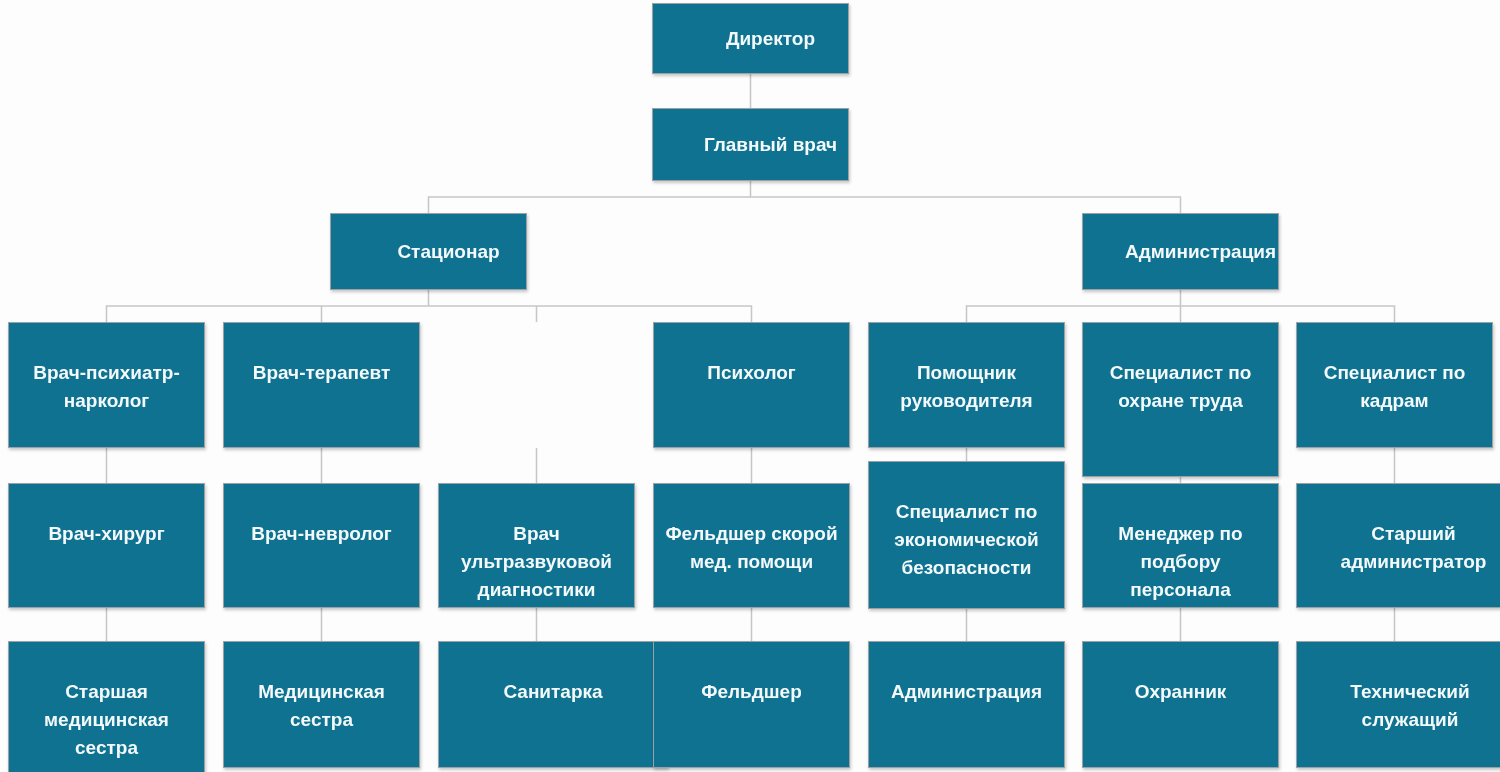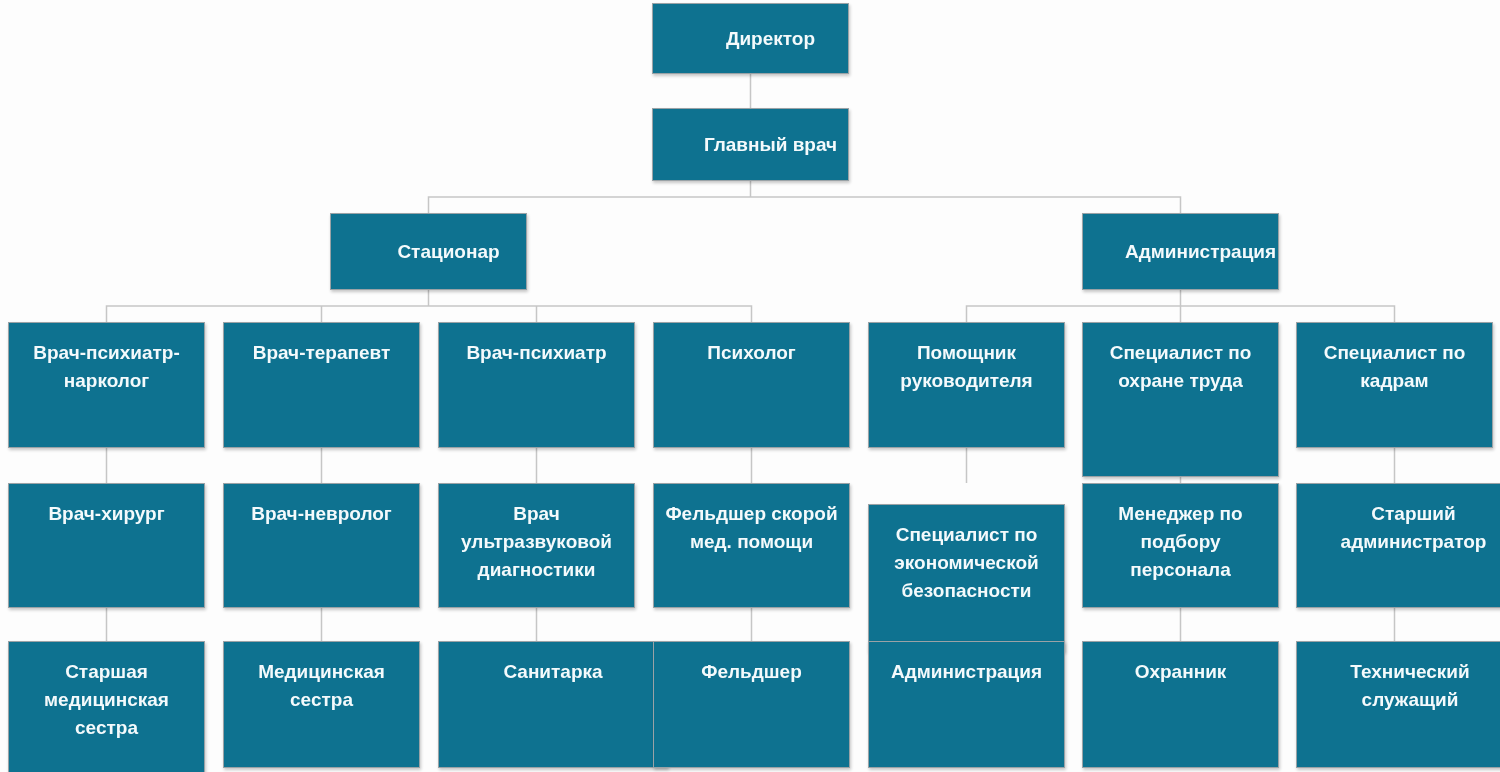--- a/index.html
+++ b/index.html
@@ -41,21 +41,21 @@
     color: var(--node-text);
     font-weight: bold;
     font-size: 19px;
     line-height: 28px;
     text-align: center;
     display: flex;
     justify-content: center;
   }
   .node .label { display: block; padding: 0 6px; }
   .node.small { align-items: center; padding-left: 40px; }
-  .node.tall  { align-items: flex-start; padding-top: 16px; }
+  .node.tall  { align-items: flex-start; padding-top: 36px; }
 </style>
 </head>
 <body>
 
 <div class="canvas">
 
   <svg class="connectors" viewBox="0 0 1500 772" xmlns="http://www.w3.org/2000/svg">
 
     <path d="M750.5 74 L750.5 108"></path>
 
@@ -84,23 +84,20 @@
   <div class="node small" style="left:1082px;top:213px;width:197px;height:77px">
     <span class="label">Администрация</span>
   </div>
 
   <div class="node tall" style="left:8px;top:322px;width:197px;height:126px">
     <span class="label">Врач-психиатр-нарколог</span>
   </div>
   <div class="node tall" style="left:223px;top:322px;width:197px;height:126px">
     <span class="label">Врач-терапевт</span>
   </div>
-  <div class="node tall" style="left:438px;top:322px;width:197px;height:126px">
-    <span class="label">Врач-психиатр</span>
-  </div>
   <div class="node tall" style="left:653px;top:322px;width:197px;height:126px">
     <span class="label">Психолог</span>
   </div>
   <div class="node tall" style="left:868px;top:322px;width:197px;height:126px">
     <span class="label">Помощник руководителя</span>
   </div>
   <div class="node tall" style="left:1082px;top:322px;width:197px;height:155px">
     <span class="label">Специалист по охране труда</span>
   </div>
   <div class="node tall" style="left:1296px;top:322px;width:197px;height:126px">
@@ -112,21 +109,21 @@
   </div>
   <div class="node tall" style="left:223px;top:483px;width:197px;height:125px">
     <span class="label">Врач-невролог</span>
   </div>
   <div class="node tall" style="left:438px;top:483px;width:197px;height:125px">
     <span class="label">Врач ультразвуковой диагностики</span>
   </div>
   <div class="node tall" style="left:653px;top:483px;width:197px;height:125px">
     <span class="label">Фельдшер скорой мед. помощи</span>
   </div>
-  <div class="node tall" style="left:868px;top:504px;width:197px;height:148px">
+  <div class="node tall" style="left:868px;top:461px;width:197px;height:148px">
     <span class="label">Специалист по экономической безопасности</span>
   </div>
   <div class="node tall" style="left:1082px;top:483px;width:197px;height:125px">
     <span class="label">Менеджер по подбору персонала</span>
   </div>
   <div class="node tall" style="left:1296px;top:483px;width:235px;height:125px">
     <span class="label">Старший администратор</span>
   </div>
 
   <div class="node tall" style="left:8px;top:641px;width:197px;height:149px">

